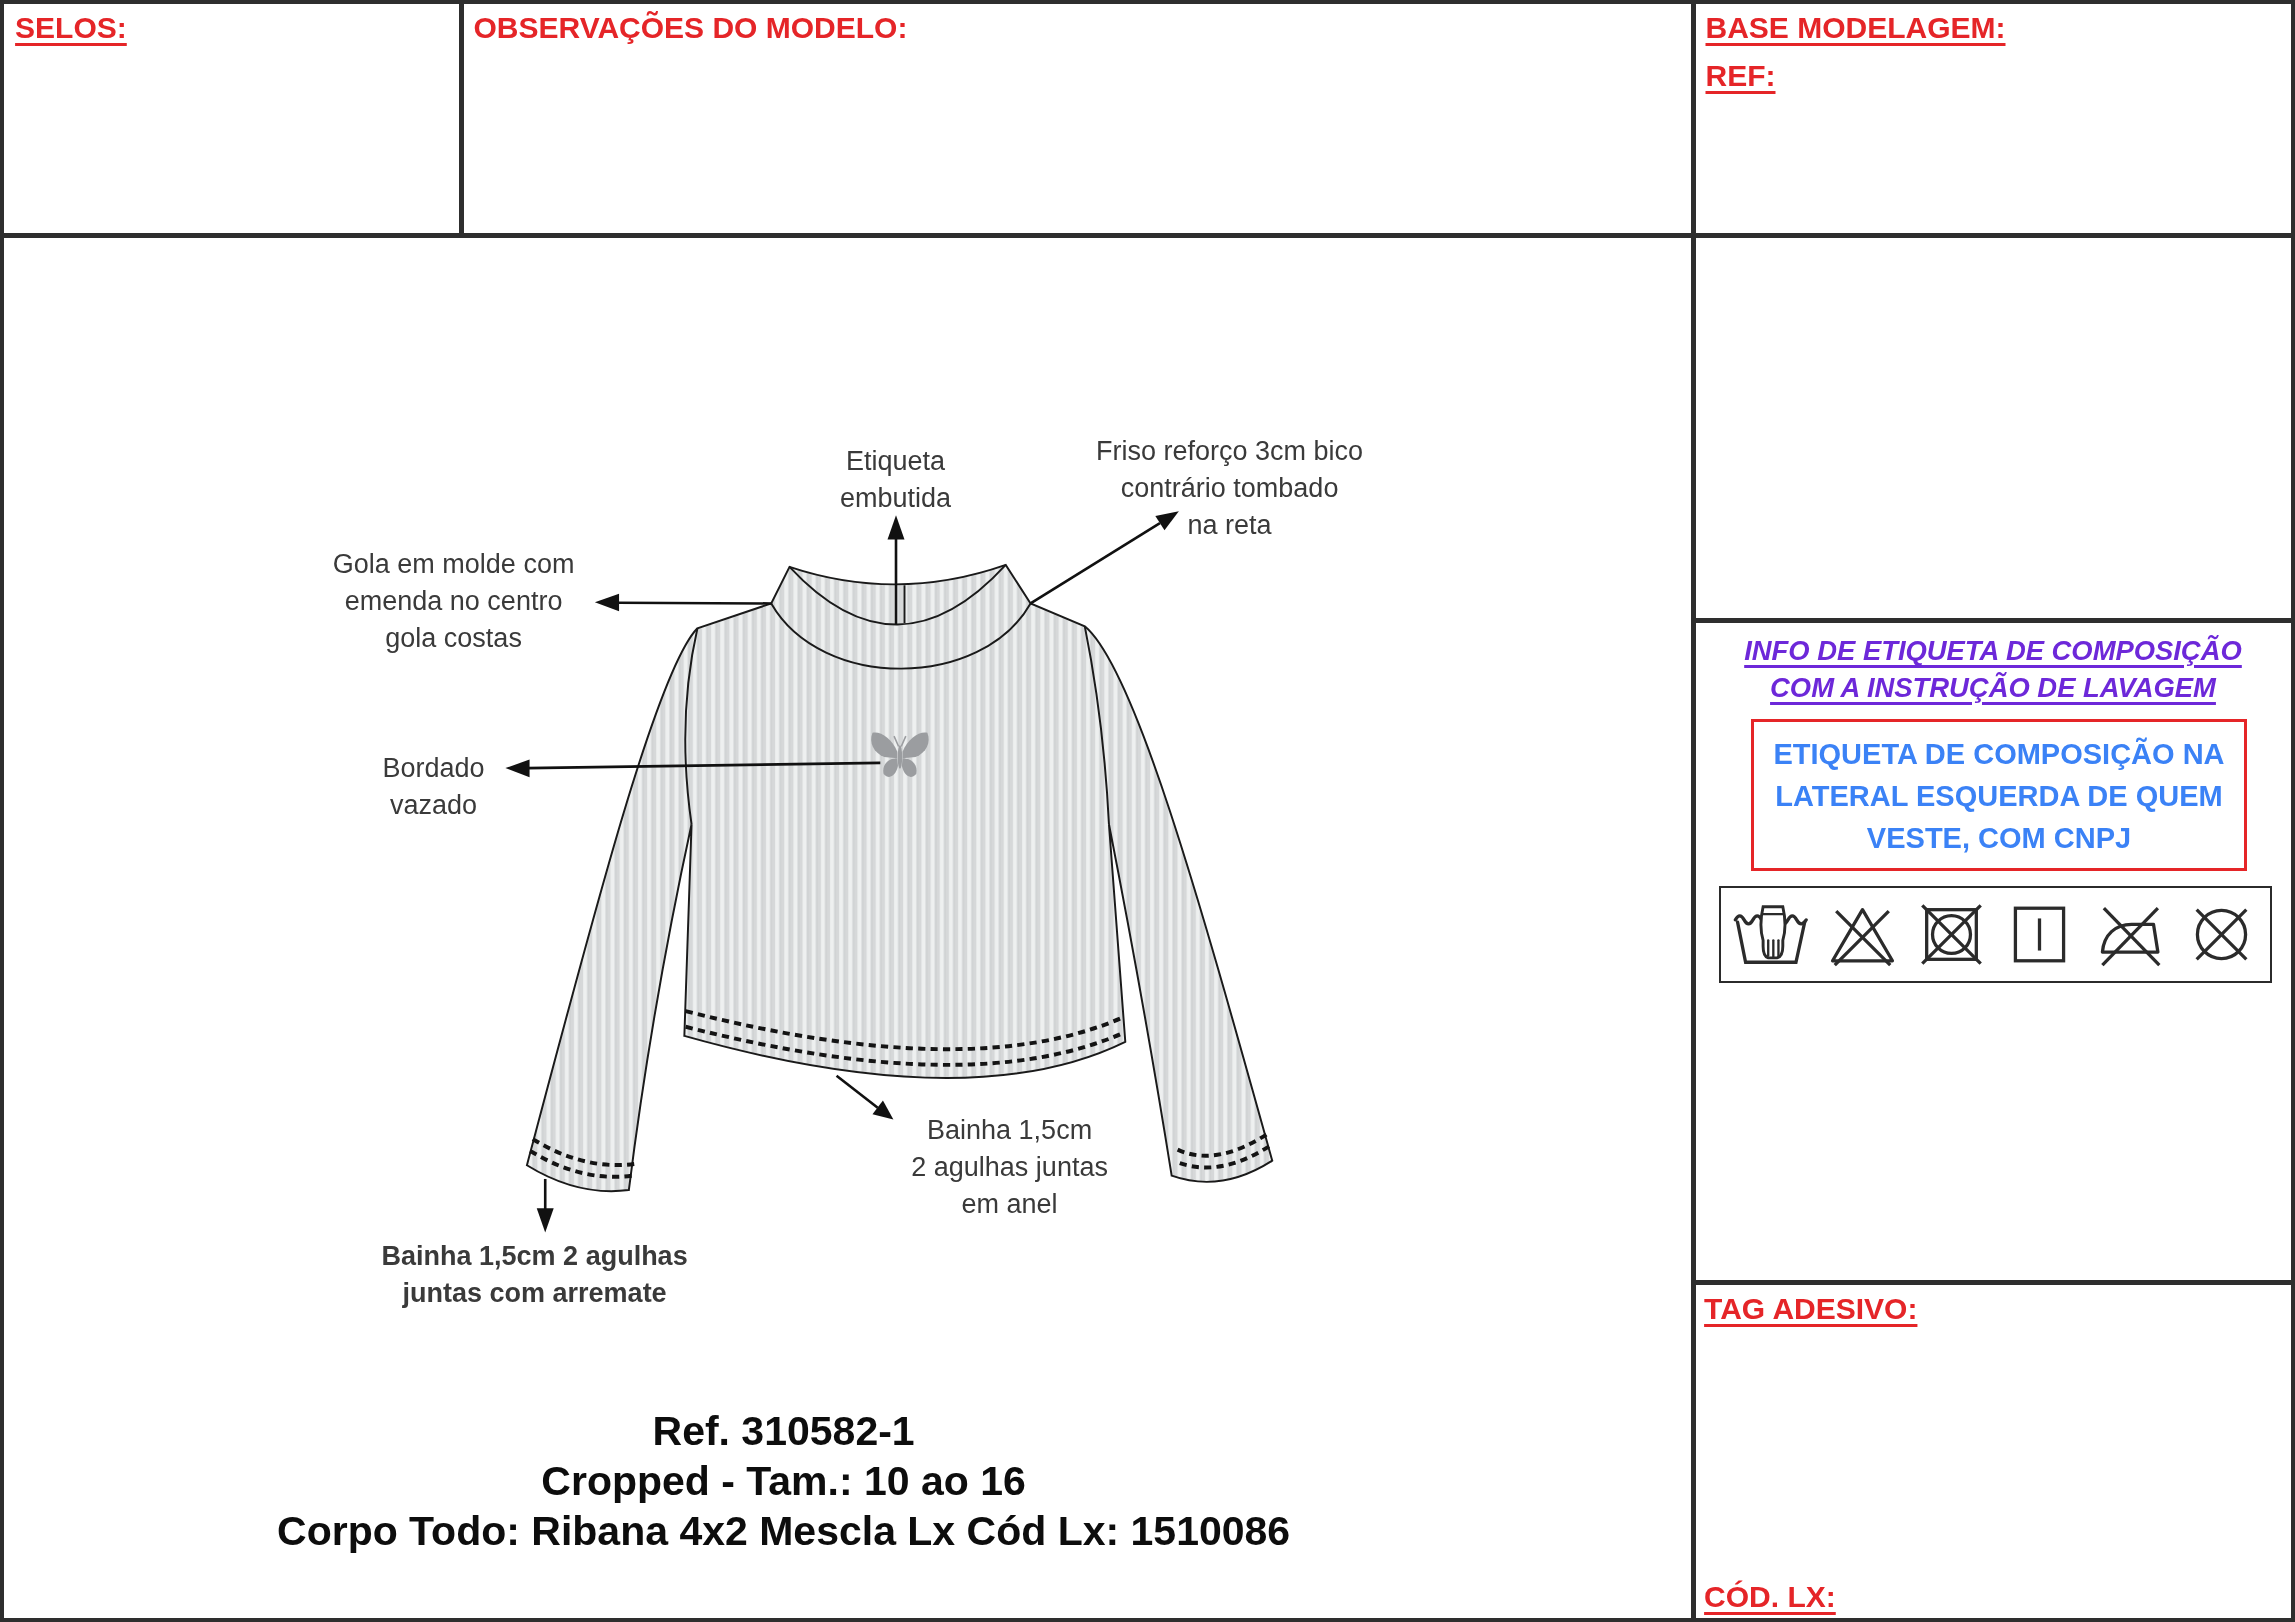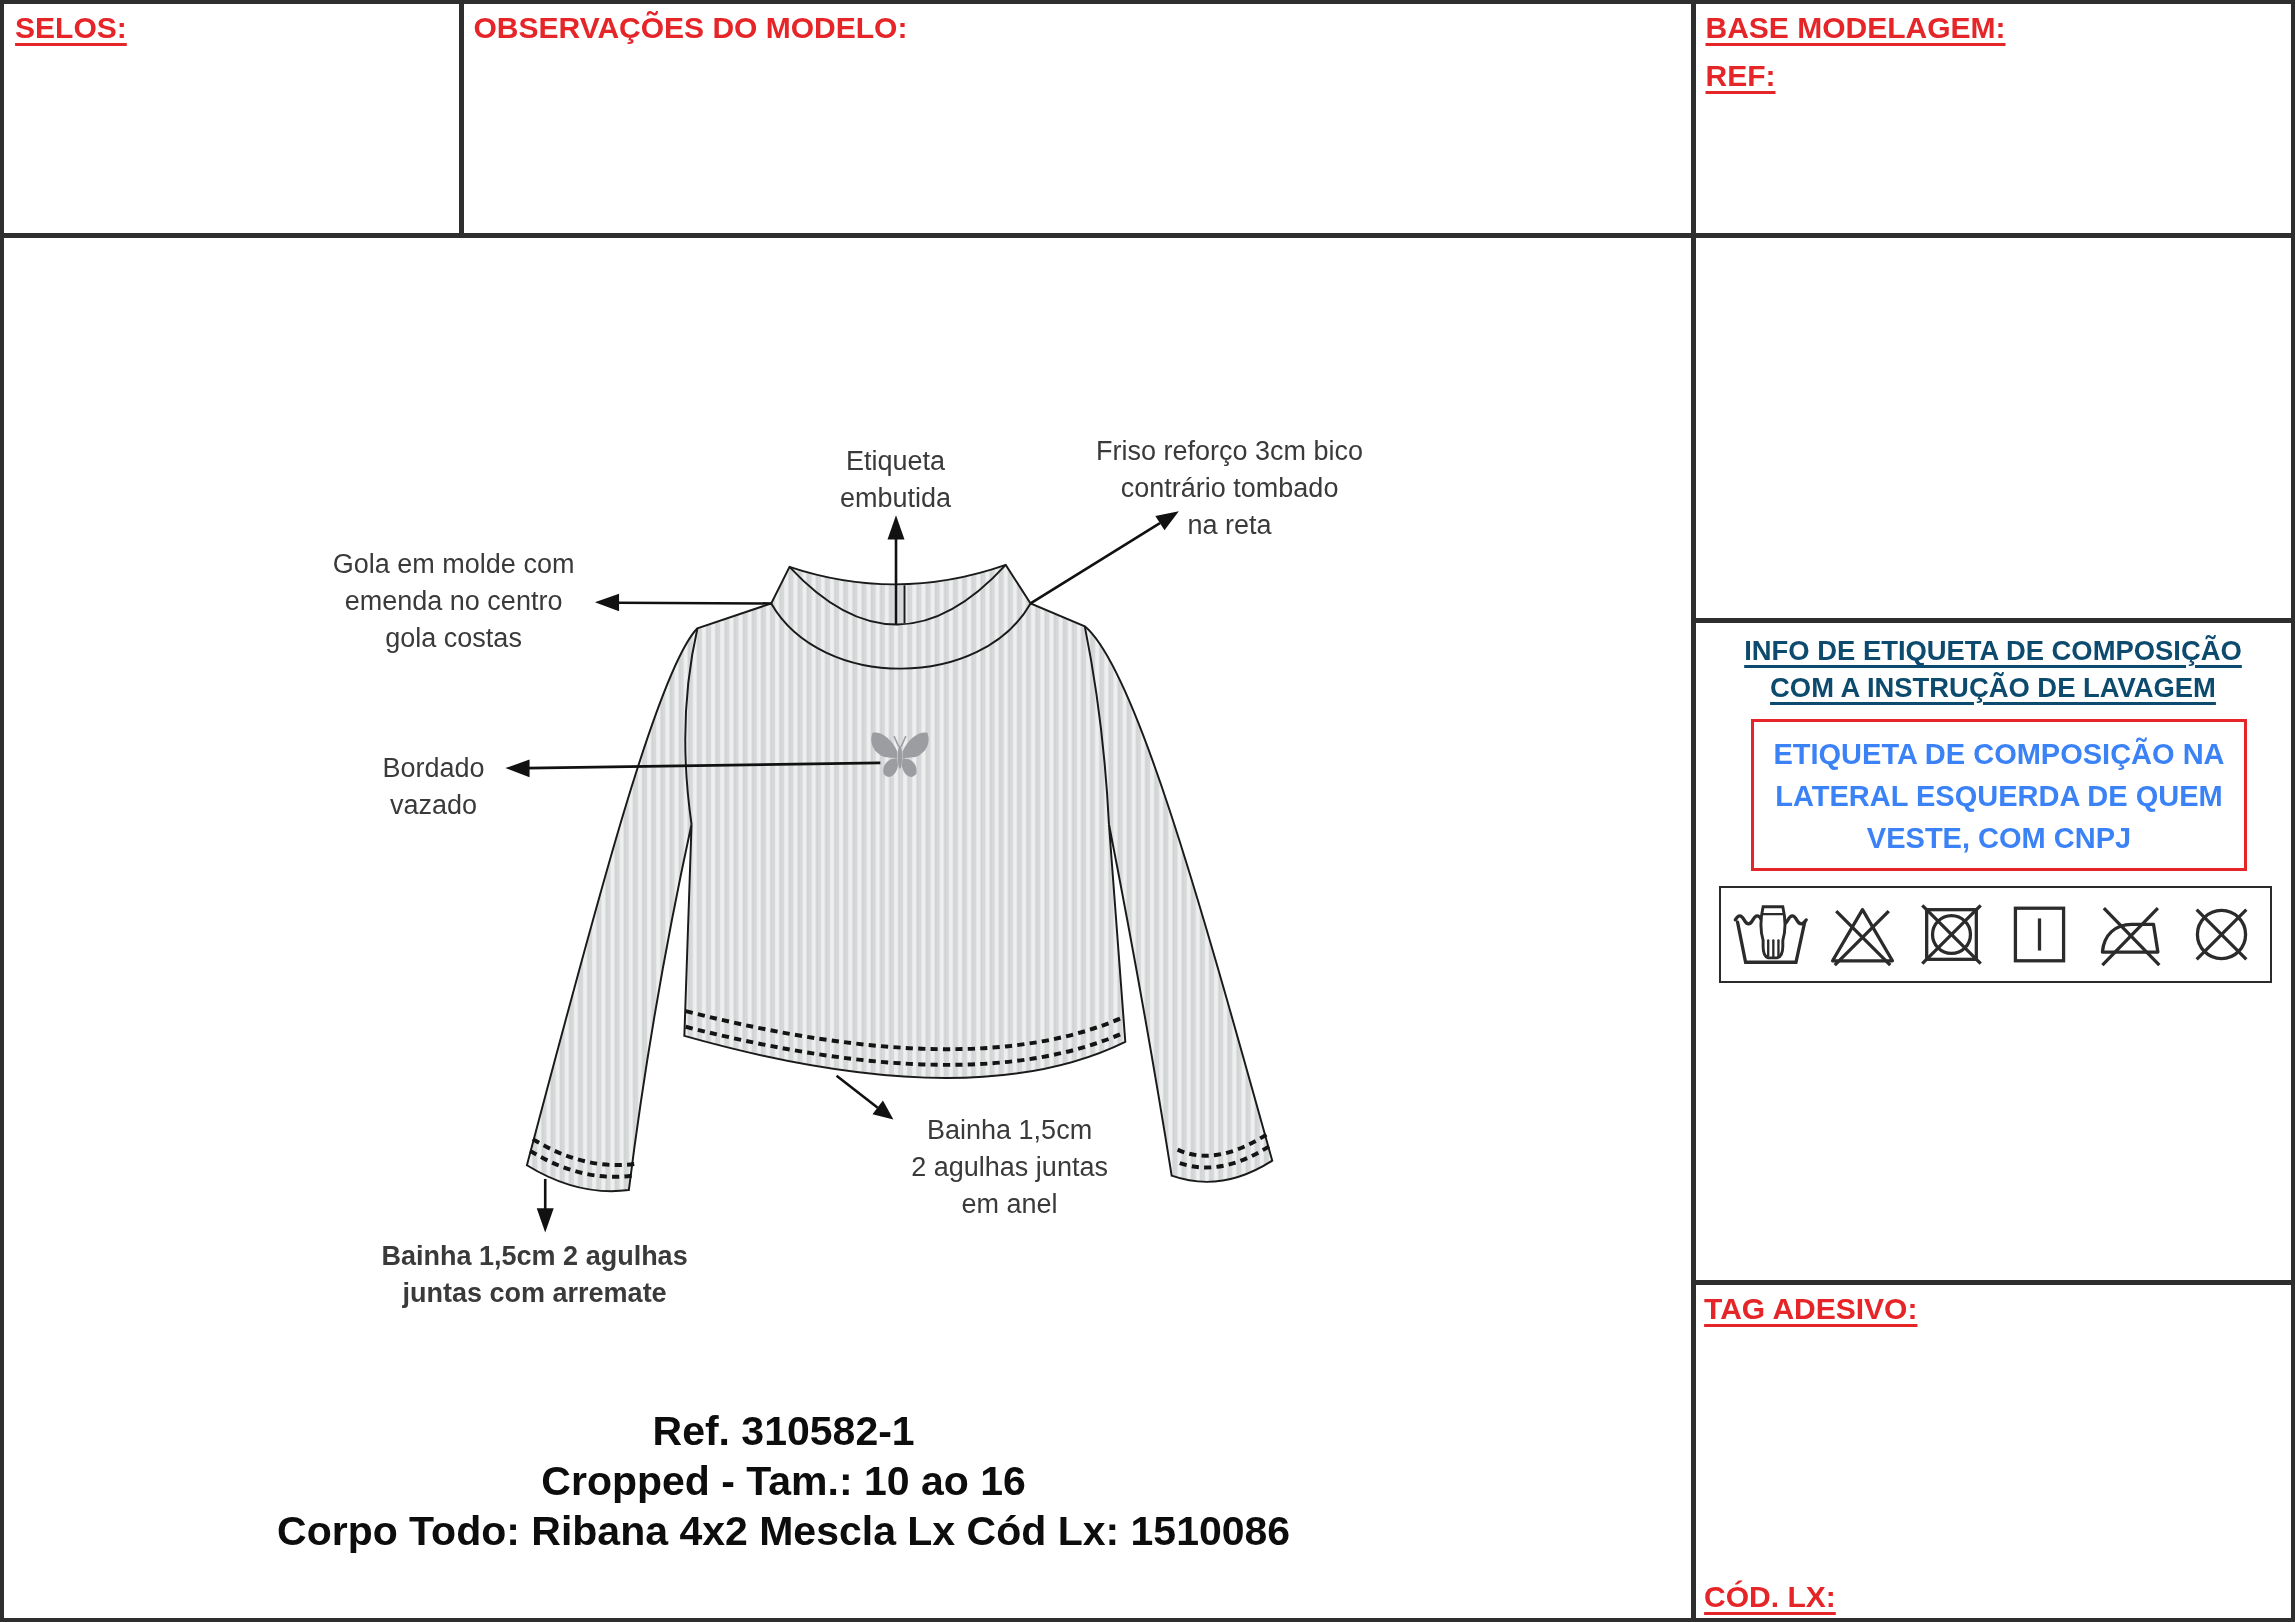--- a/index.html
+++ b/index.html
@@ -30,21 +30,21 @@
   .etq-cell { left:1695px; top:237px; width:596px; height:381px; padding:5.2px 9.1px; }
   .etq-note { text-align:center; color:#3c3c3c; font-size:21.6px; line-height:27.4px; margin-top:3.9px; }
   .label-box { position:absolute; left:209px; top:96px; width:206px; height:280px; background:#fefefe; border:1.3px solid #9a9a9a; box-shadow:0 0 0 0.7px #e8e8e8; }
   .logo-s { position:absolute; left:14.4px; top:90px; font-size:43px; font-weight:700; color:#8d8d8d; letter-spacing:0.7px; }
   .logo-s .plus { color:#f5953b; font-size:37px; }
   .logo-teen { position:absolute; left:97px; top:129px; font-size:41px; font-weight:700; color:#ef5f7d; letter-spacing:1.3px; display:flex; align-items:flex-start; }
   .logo-num { position:absolute; left:85px; top:184px; font-size:61px; font-weight:400; color:#f5953b; letter-spacing:3.9px; }
 
   
   .info-cell { left:1695px; top:623px; width:596px; height:657px; padding:9.1px 6.5px; }
-  .info-title { text-align:center; color:#0c4a6e; font-weight:700; font-size:27.4px; line-height:37px; }
+  .info-title { text-align:center; color:#6d28d9; font-weight:700; font-size:27.4px; line-height:37px;font-style:italic; }
   .redbox { position:absolute; left:56px; top:96px; width:496px; height:152px; border:3.3px solid #e52528; padding-top:10.5px; }
   .redbox div { text-align:center; color:#3b82f6; font-weight:700; font-size:29px; line-height:42px; }
   .care-box { position:absolute; left:24px; top:263px; width:553px; height:97px; border:2px solid #2b2b2b; display:flex; align-items:center; justify-content:space-around; padding:0 3.9px; background:#fff; }
   .care-box svg { display:block; }
 
   
   .tag-cell { left:1695px; top:1284px; width:596px; height:333px; padding:7.8px 9.1px; }
   .codlx { position:absolute; left:9.1px; bottom:2.6px; }
 
   

